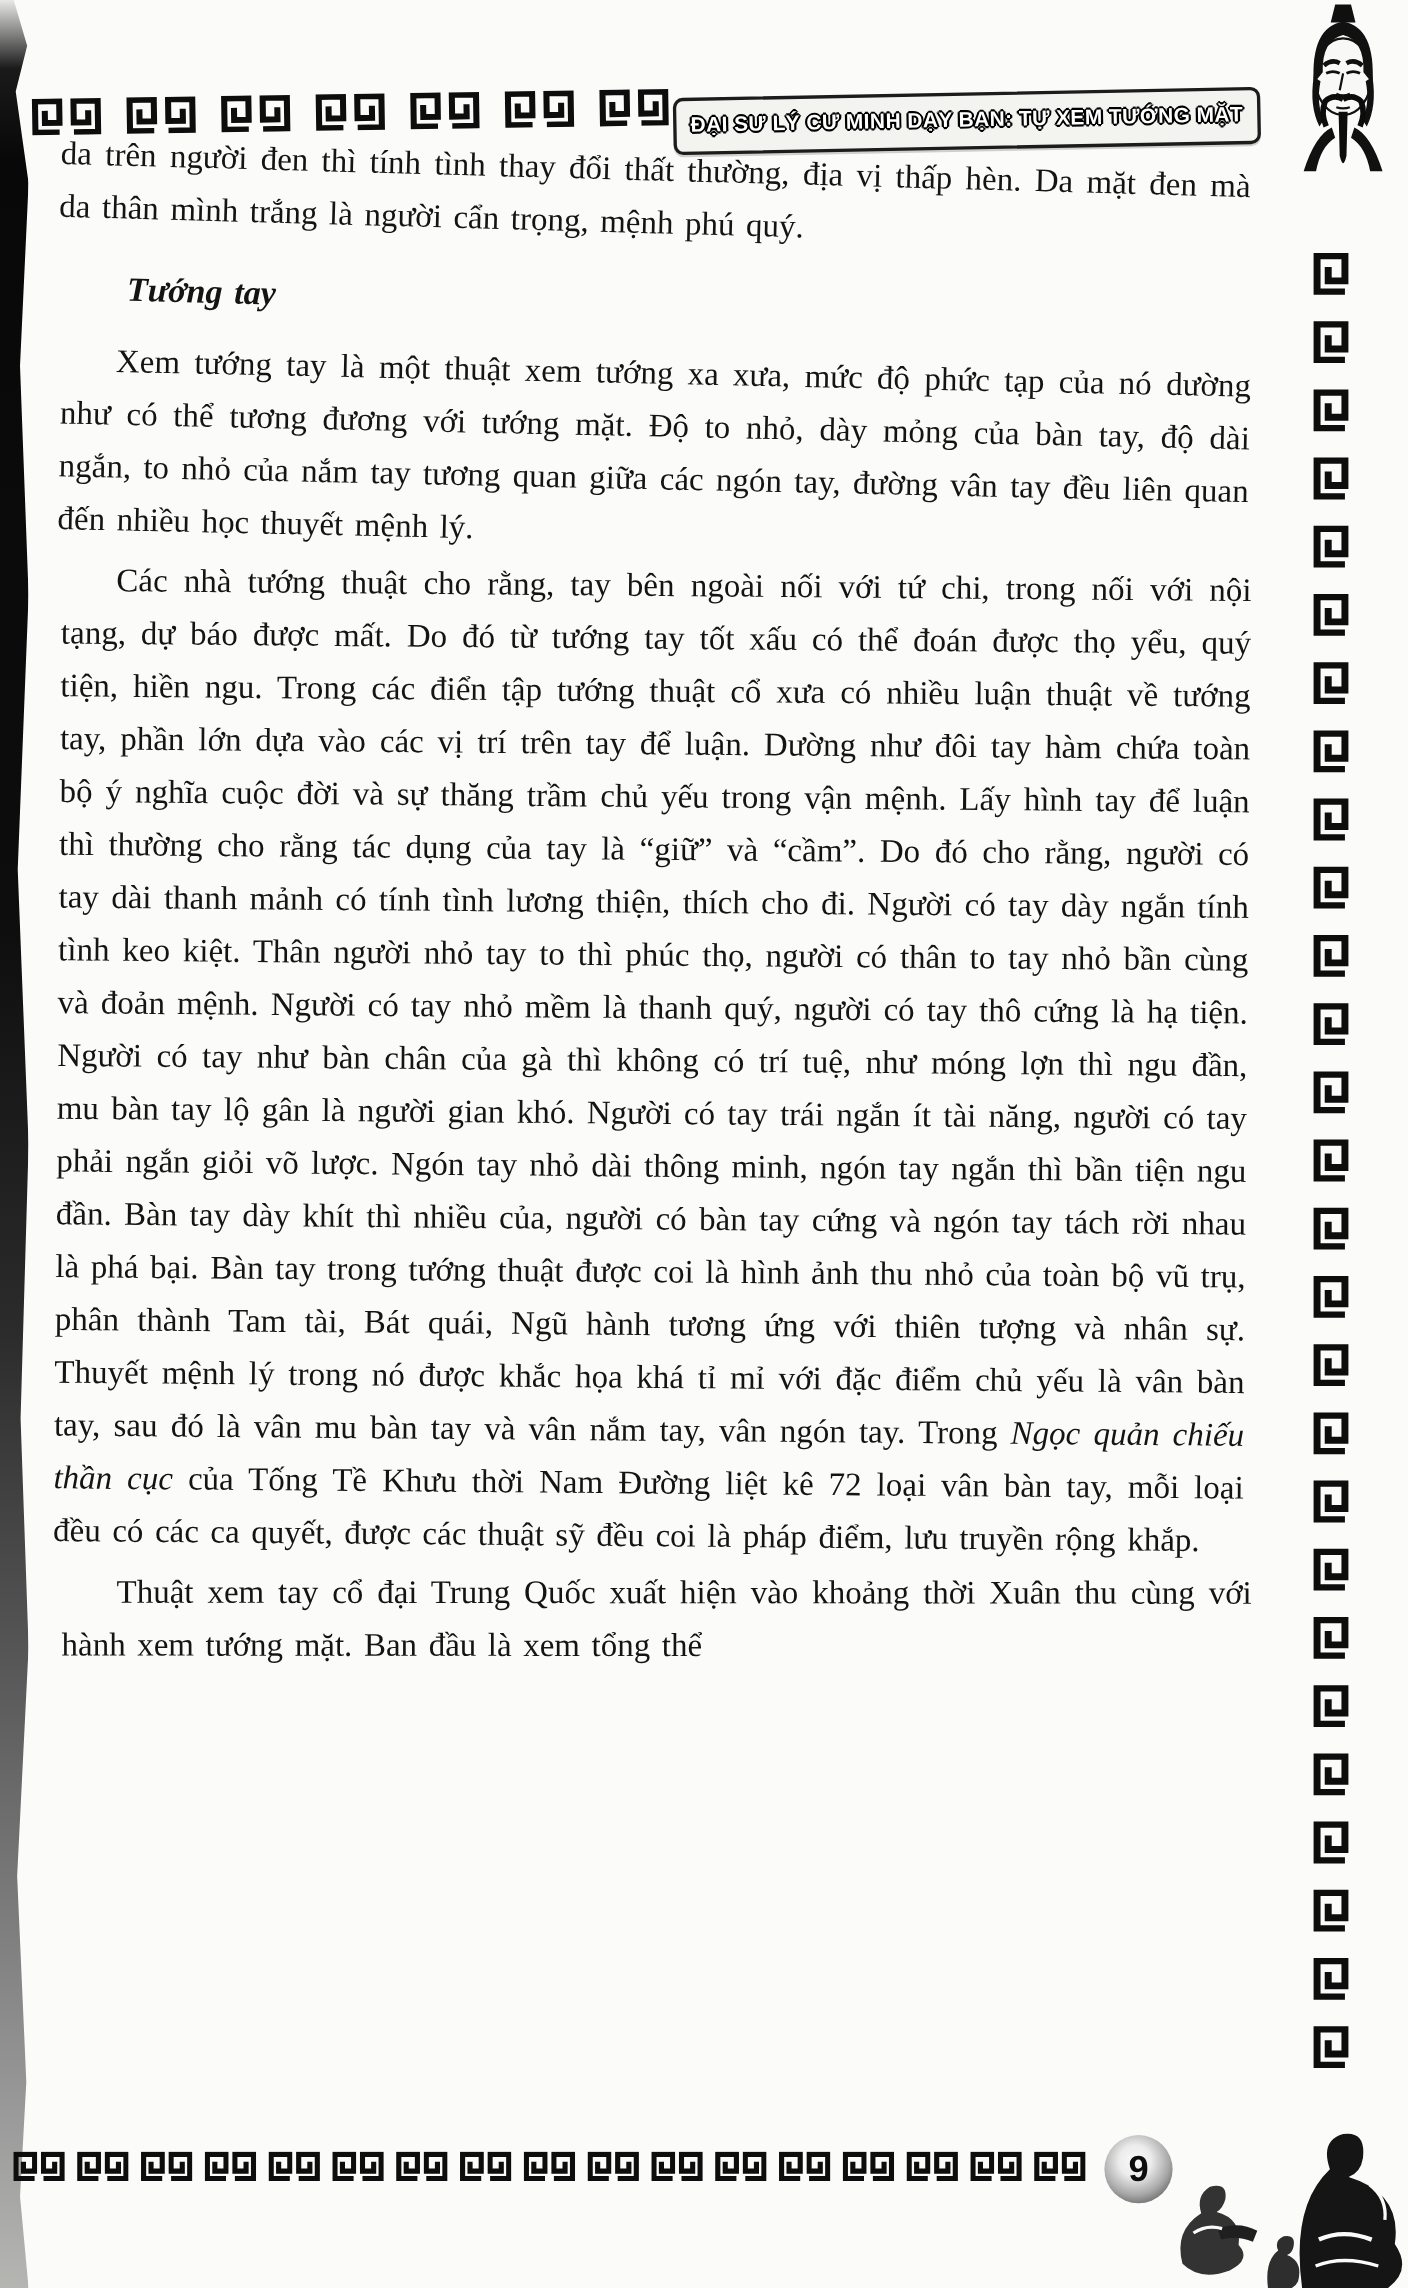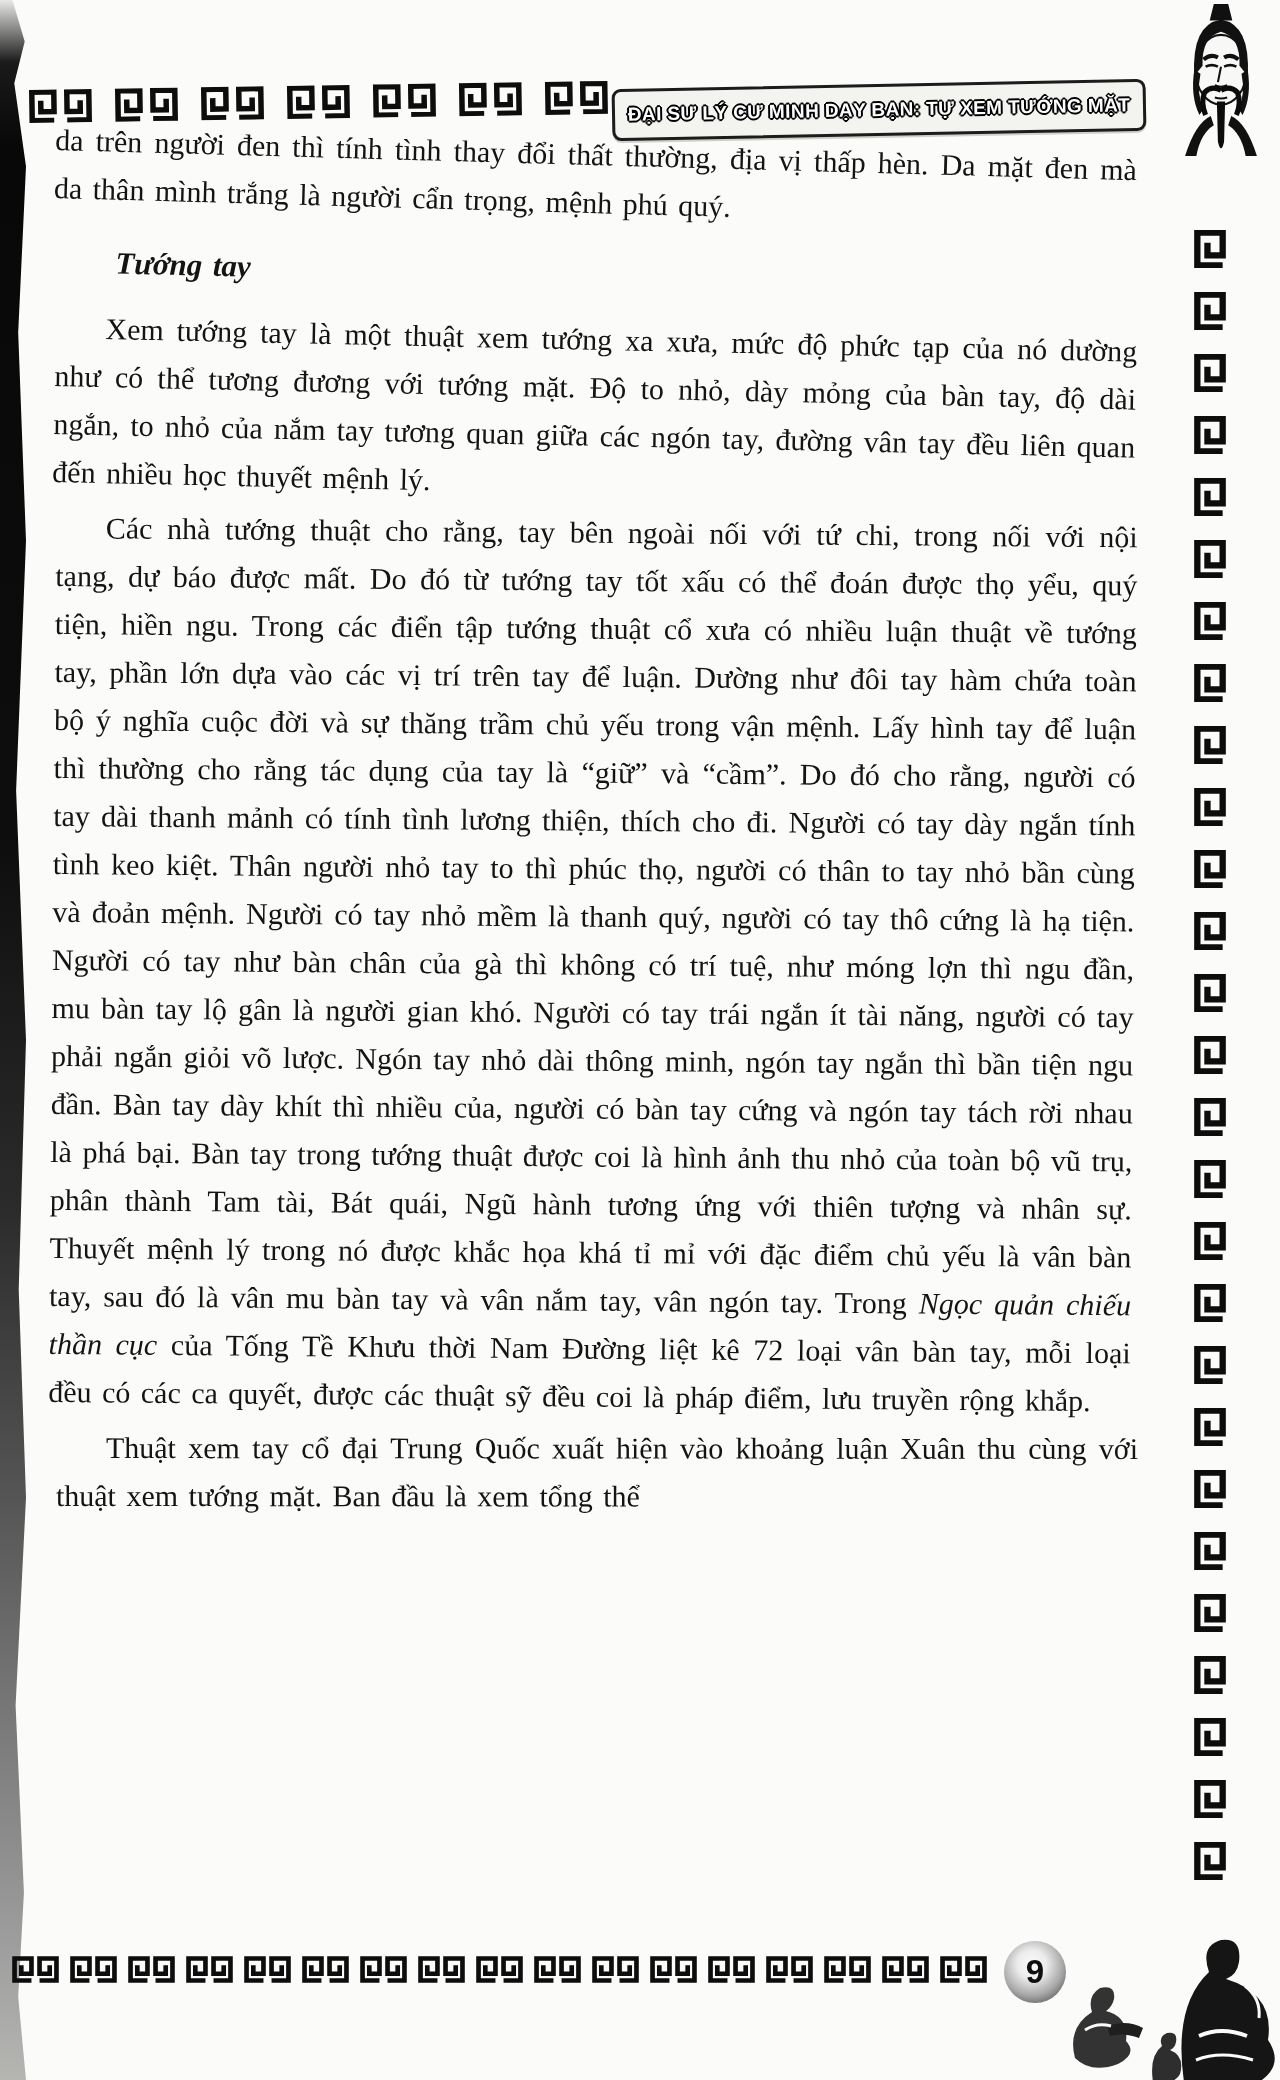--- a/index.html
+++ b/index.html
@@ -247,21 +247,21 @@
       <svg width="36" height="38" viewBox="0 0 26 30">
         <path d="M23 28 H3 V2 H23 V20 H11 V10" fill="none" stroke="#0d0d0d" stroke-width="5"></path>
       </svg>
     </div>
 
   <div class="text-col">
     <p class="p1">da trên người đen thì tính tình thay đổi thất thường, địa vị thấp hèn. Da mặt đen mà da thân mình trắng là người cẩn trọng, mệnh phú quý.</p>
     <div class="heading">Tướng tay</div>
     <p class="p2 indent">Xem tướng tay là một thuật xem tướng xa xưa, mức độ phức tạp của nó dường như có thể tương đương với tướng mặt. Độ to nhỏ, dày mỏng của bàn tay, độ dài ngắn, to nhỏ của nắm tay tương quan giữa các ngón tay, đường vân tay đều liên quan đến nhiều học thuyết mệnh lý.</p>
     <p class="p3 indent"><span>Các nhà tướng thuật cho rằng, tay bên ngoài nối với tứ chi, trong nối với nội tạng, dự báo được mất. Do đó từ tướng tay tốt xấu có thể đoán được thọ yểu, quý tiện, hiền ngu. Trong các điển tập tướng thuật cổ xưa có nhiều luận thuật về tướng tay, phần lớn dựa vào các vị trí trên tay để luận. Dường như đôi tay hàm chứa toàn bộ ý nghĩa cuộc đời và sự thăng trầm chủ yếu trong vận mệnh. Lấy hình tay để luận thì thường cho rằng tác dụng của tay là “giữ” và “cầm”. Do đó cho rằng, người có tay dài thanh mảnh có tính tình lương thiện, thích cho đi. Người có tay dày ngắn tính tình keo kiệt. Thân người nhỏ tay to thì phúc thọ, người có thân to tay nhỏ bần cùng và đoản mệnh. Người có tay nhỏ mềm là thanh quý, người có tay thô cứng là hạ tiện. Người có tay như bàn chân của gà thì không có trí tuệ, như móng lợn thì ngu đần, mu bàn tay lộ gân là người gian khó. Người có tay trái ngắn ít tài năng, người có tay phải ngắn giỏi võ lược. Ngón tay nhỏ dài thông minh, ngón tay ngắn thì bần tiện ngu đần. Bàn tay dày khít thì nhiều của, người có bàn tay cứng và ngón tay tách rời nhau là phá bại. Bàn tay trong tướng thuật được coi là hình ảnh thu nhỏ của toàn bộ vũ trụ, phân thành Tam tài, Bát quái, Ngũ hành tương ứng với thiên tượng và nhân sự. Thuyết mệnh lý trong nó được khắc họa khá tỉ mỉ với đặc điểm chủ yếu là vân bàn tay, sau đó là vân mu bàn tay và vân nắm tay, vân ngón tay. Trong </span><span class="book-title">Ngọc quản chiếu thần cục</span><span> của Tống Tề Khưu thời Nam Đường liệt kê 72 loại vân bàn tay, mỗi loại đều có các ca quyết, được các thuật sỹ đều coi là pháp điểm, lưu truyền rộng khắp.</span></p>
-    <p class="p4 indent">Thuật xem tay cổ đại Trung Quốc xuất hiện vào khoảng luận Xuân thu cùng với thuật xem tướng mặt. Ban đầu là xem tổng thể</p>
+    <p class="p4 indent">Thuật xem tay cổ đại Trung Quốc xuất hiện vào khoảng thời Xuân thu cùng với hành xem tướng mặt. Ban đầu là xem tổng thể</p>
   </div>
 
   <div class="meander meander-bottom">
     <div class="pair">
       <svg width="22" height="27" viewBox="0 0 26 30">
           <path d="M23 28 H3 V2 H23 V20 H11 V10" fill="none" stroke="#0d0d0d" stroke-width="5.5"></path>
         </svg>
       <svg width="22" height="27" viewBox="0 0 26 30">
           <g transform="translate(26,0) scale(-1,1)">
             <path d="M23 28 H3 V2 H23 V20 H11 V10" fill="none" stroke="#0d0d0d" stroke-width="5.5"></path>

